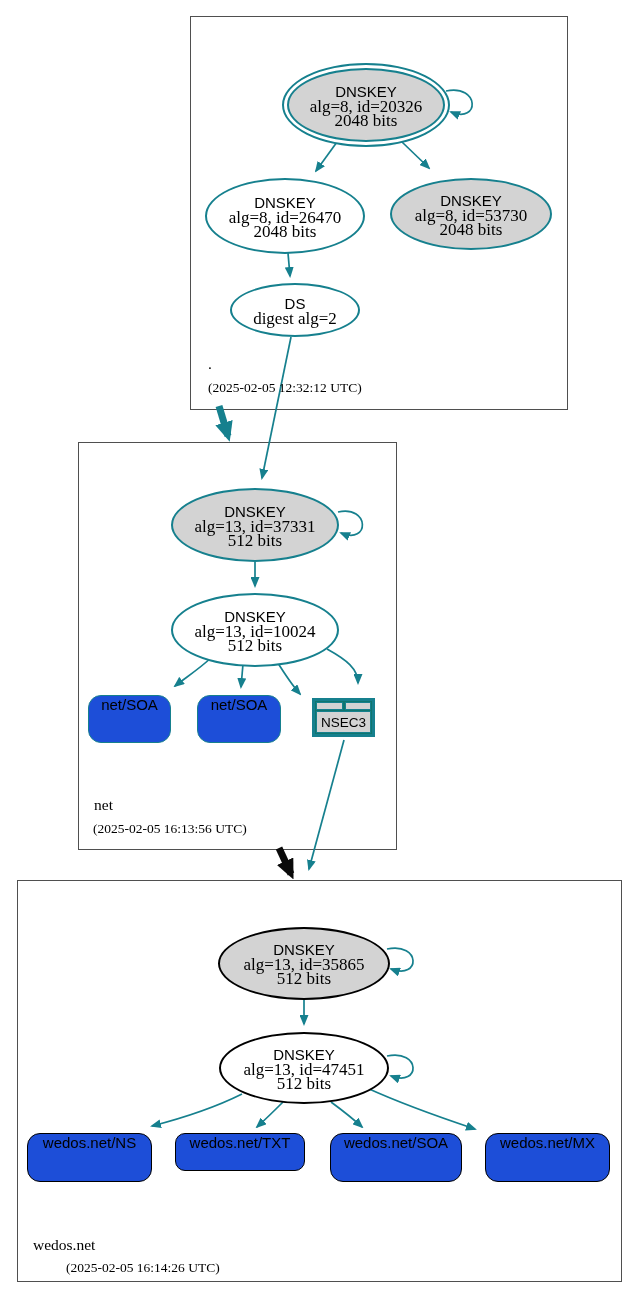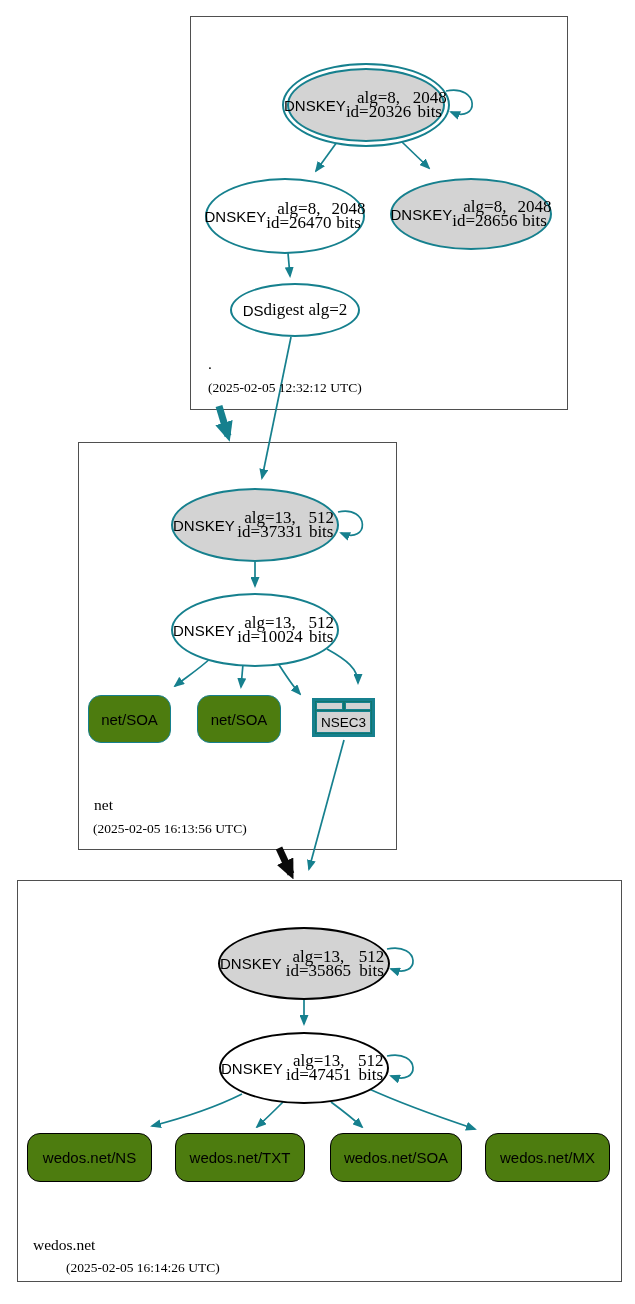--- a/index.html
+++ b/index.html
@@ -14,26 +14,26 @@
   .edge.black { stroke:var(--black-edge); }
 
   .node { position:absolute; box-sizing:border-box; display:flex; flex-direction:column;
           align-items:center; justify-content:center; text-align:center; cursor:pointer; }
   .ellipse { border-radius:50%; background:#fff; border:2px solid var(--teal); }
   .ellipse.gray { background:var(--gray); }
   .ellipse.black-border { border:2px solid #000; }
   .ellipse.double { background:#fff; }
   .ellipse.double .ring { position:absolute; inset:3px; border:2px solid var(--teal);
                           border-radius:50%; background:var(--gray); }
-  .ntxt { position:relative; z-index:1; display:flex; flex-direction:row; align-items:center; }
+  .ntxt { position:relative; z-index:1; display:flex; flex-direction:column; align-items:center; }
   .ntitle { font-size:15px; line-height:17px; font-family:"Liberation Sans", sans-serif; }
   .ndetail { font-size:17px; line-height:14px; font-family:"Liberation Serif", serif; }
 
-  .rrbox { position:absolute; box-sizing:border-box; border-radius:13px; background:#4d7c0f;
-           display:flex; align-items:center; justify-content:center;
+  .rrbox { position:absolute; box-sizing:border-box; border-radius:13px; background:#1d4ed8;
+           display:flex; justify-content:center;
            font-size:15px; font-family:"Liberation Sans", sans-serif; cursor:pointer; }
   .rrbox.teal { border:1.8px solid var(--teal); }
   .rrbox.blk  { border:1.8px solid #000; }
 
   .nsec3 { position:absolute; box-sizing:border-box; border:3px solid var(--teal); background:#0f766e;
            padding:1px; display:flex; flex-direction:column; gap:1px; cursor:pointer; }
   .nsec3 .row { display:flex; gap:2px; height:8px; }
   .nsec3 .row div { flex:1; background:var(--gray); border:1px solid var(--teal); box-sizing:border-box; }
   .nsec3 .main { flex:1; background:var(--gray); border:1px solid var(--teal); box-sizing:border-box;
                  display:flex; align-items:center; justify-content:center; font-size:13.5px; }
@@ -101,21 +101,21 @@
     <div class="ntxt">
       <div class="ntitle">DNSKEY</div>
       <div class="ndetail">alg=8, id=26470</div>
       <div class="ndetail">2048 bits</div>
     </div>
   </div>
 
   <div class="node ellipse gray" style="left:390px; top:178px; width:162px; height:72px;">
     <div class="ntxt">
       <div class="ntitle">DNSKEY</div>
-      <div class="ndetail">alg=8, id=28656</div>
+      <div class="ndetail">alg=8, id=53730</div>
       <div class="ndetail">2048 bits</div>
     </div>
   </div>
 
   <div class="node ellipse" style="left:230px; top:283px; width:130px; height:54px;">
     <div class="ntxt">
       <div class="ntitle">DS</div>
       <div class="ndetail">digest alg=2</div>
     </div>
   </div>
@@ -169,21 +169,21 @@
     <div class="ntxt">
       <div class="ntitle">DNSKEY</div>
       <div class="ndetail">alg=13, id=47451</div>
       <div class="ndetail">512 bits</div>
     </div>
   </div>
 
   <div class="rrbox blk" style="left:27px; top:1133px; width:125px; height:49px;">
     <span>wedos.net/NS</span>
   </div>
-  <div class="rrbox blk" style="left:175px; top:1133px; width:130px; height:49px;">
+  <div class="rrbox blk" style="left:175px; top:1133px; width:130px; height:38px;border-radius:10px;">
     <span>wedos.net/TXT</span>
   </div>
   <div class="rrbox blk" style="left:330px; top:1133px; width:132px; height:49px;">
     <span>wedos.net/SOA</span>
   </div>
   <div class="rrbox blk" style="left:485px; top:1133px; width:125px; height:49px;">
     <span>wedos.net/MX</span>
   </div>
 
   <div class="zone-label" style="left:33px; top:1236px;text-align:center;">wedos.net</div>

